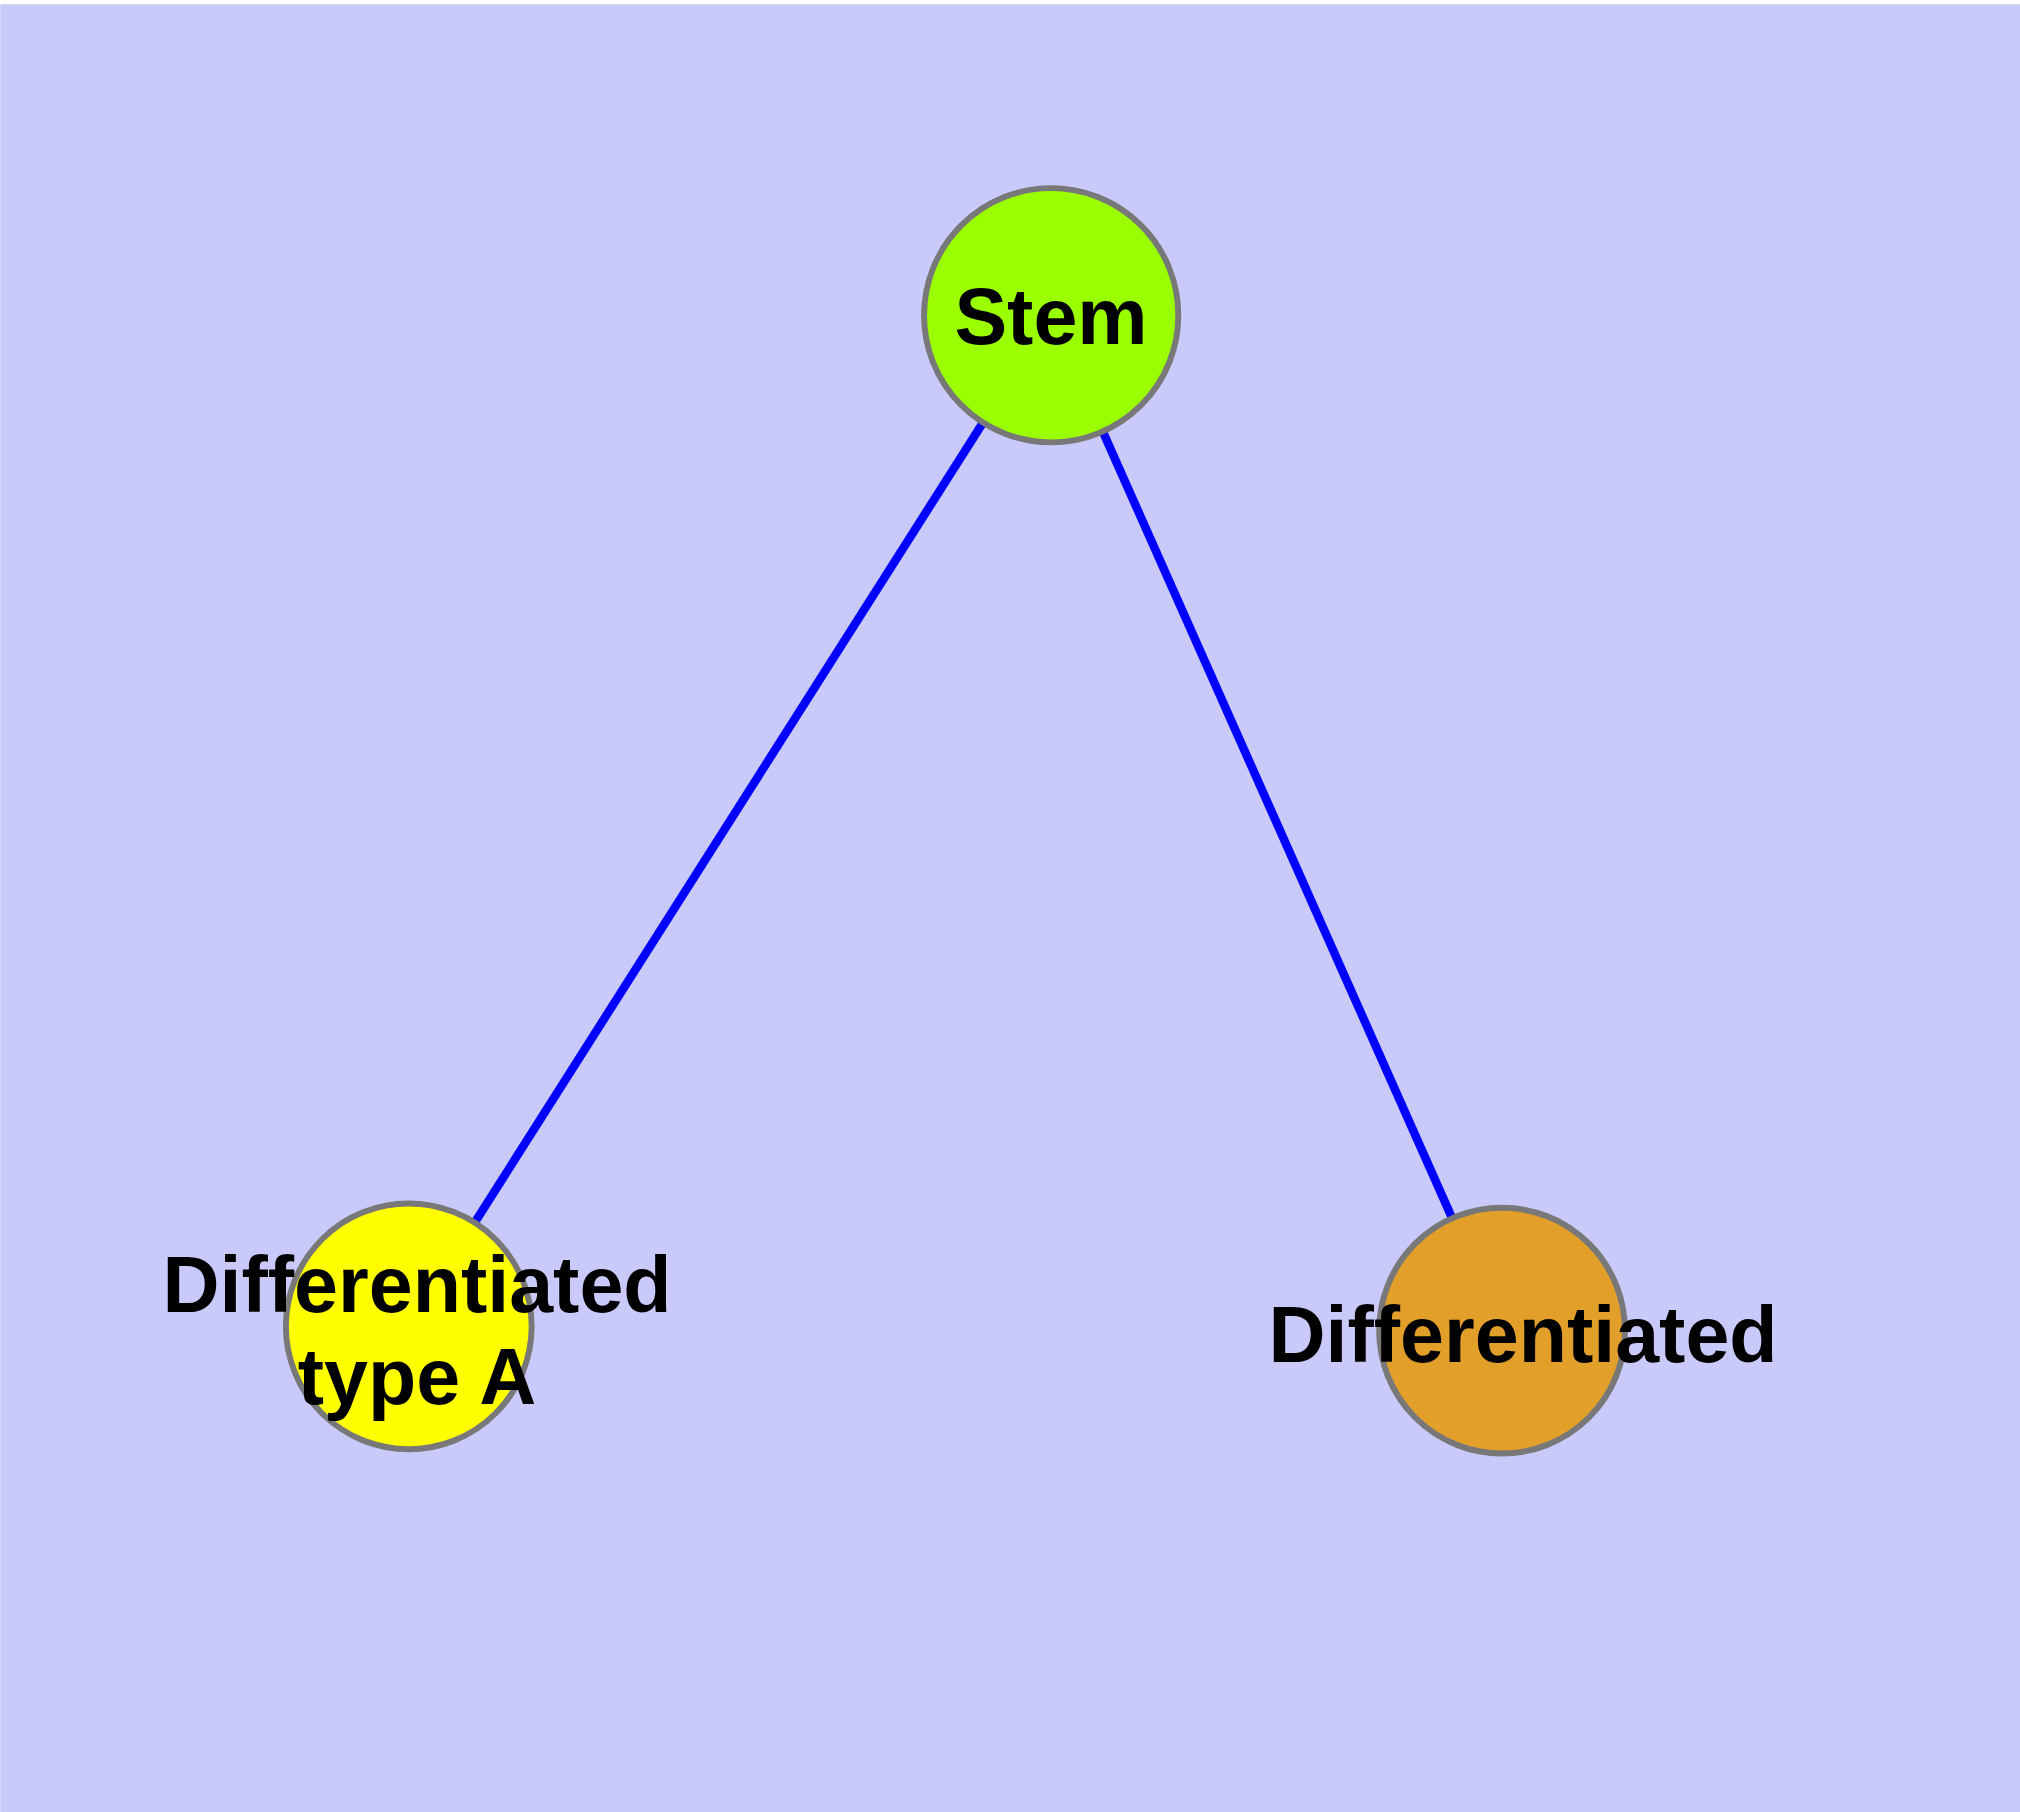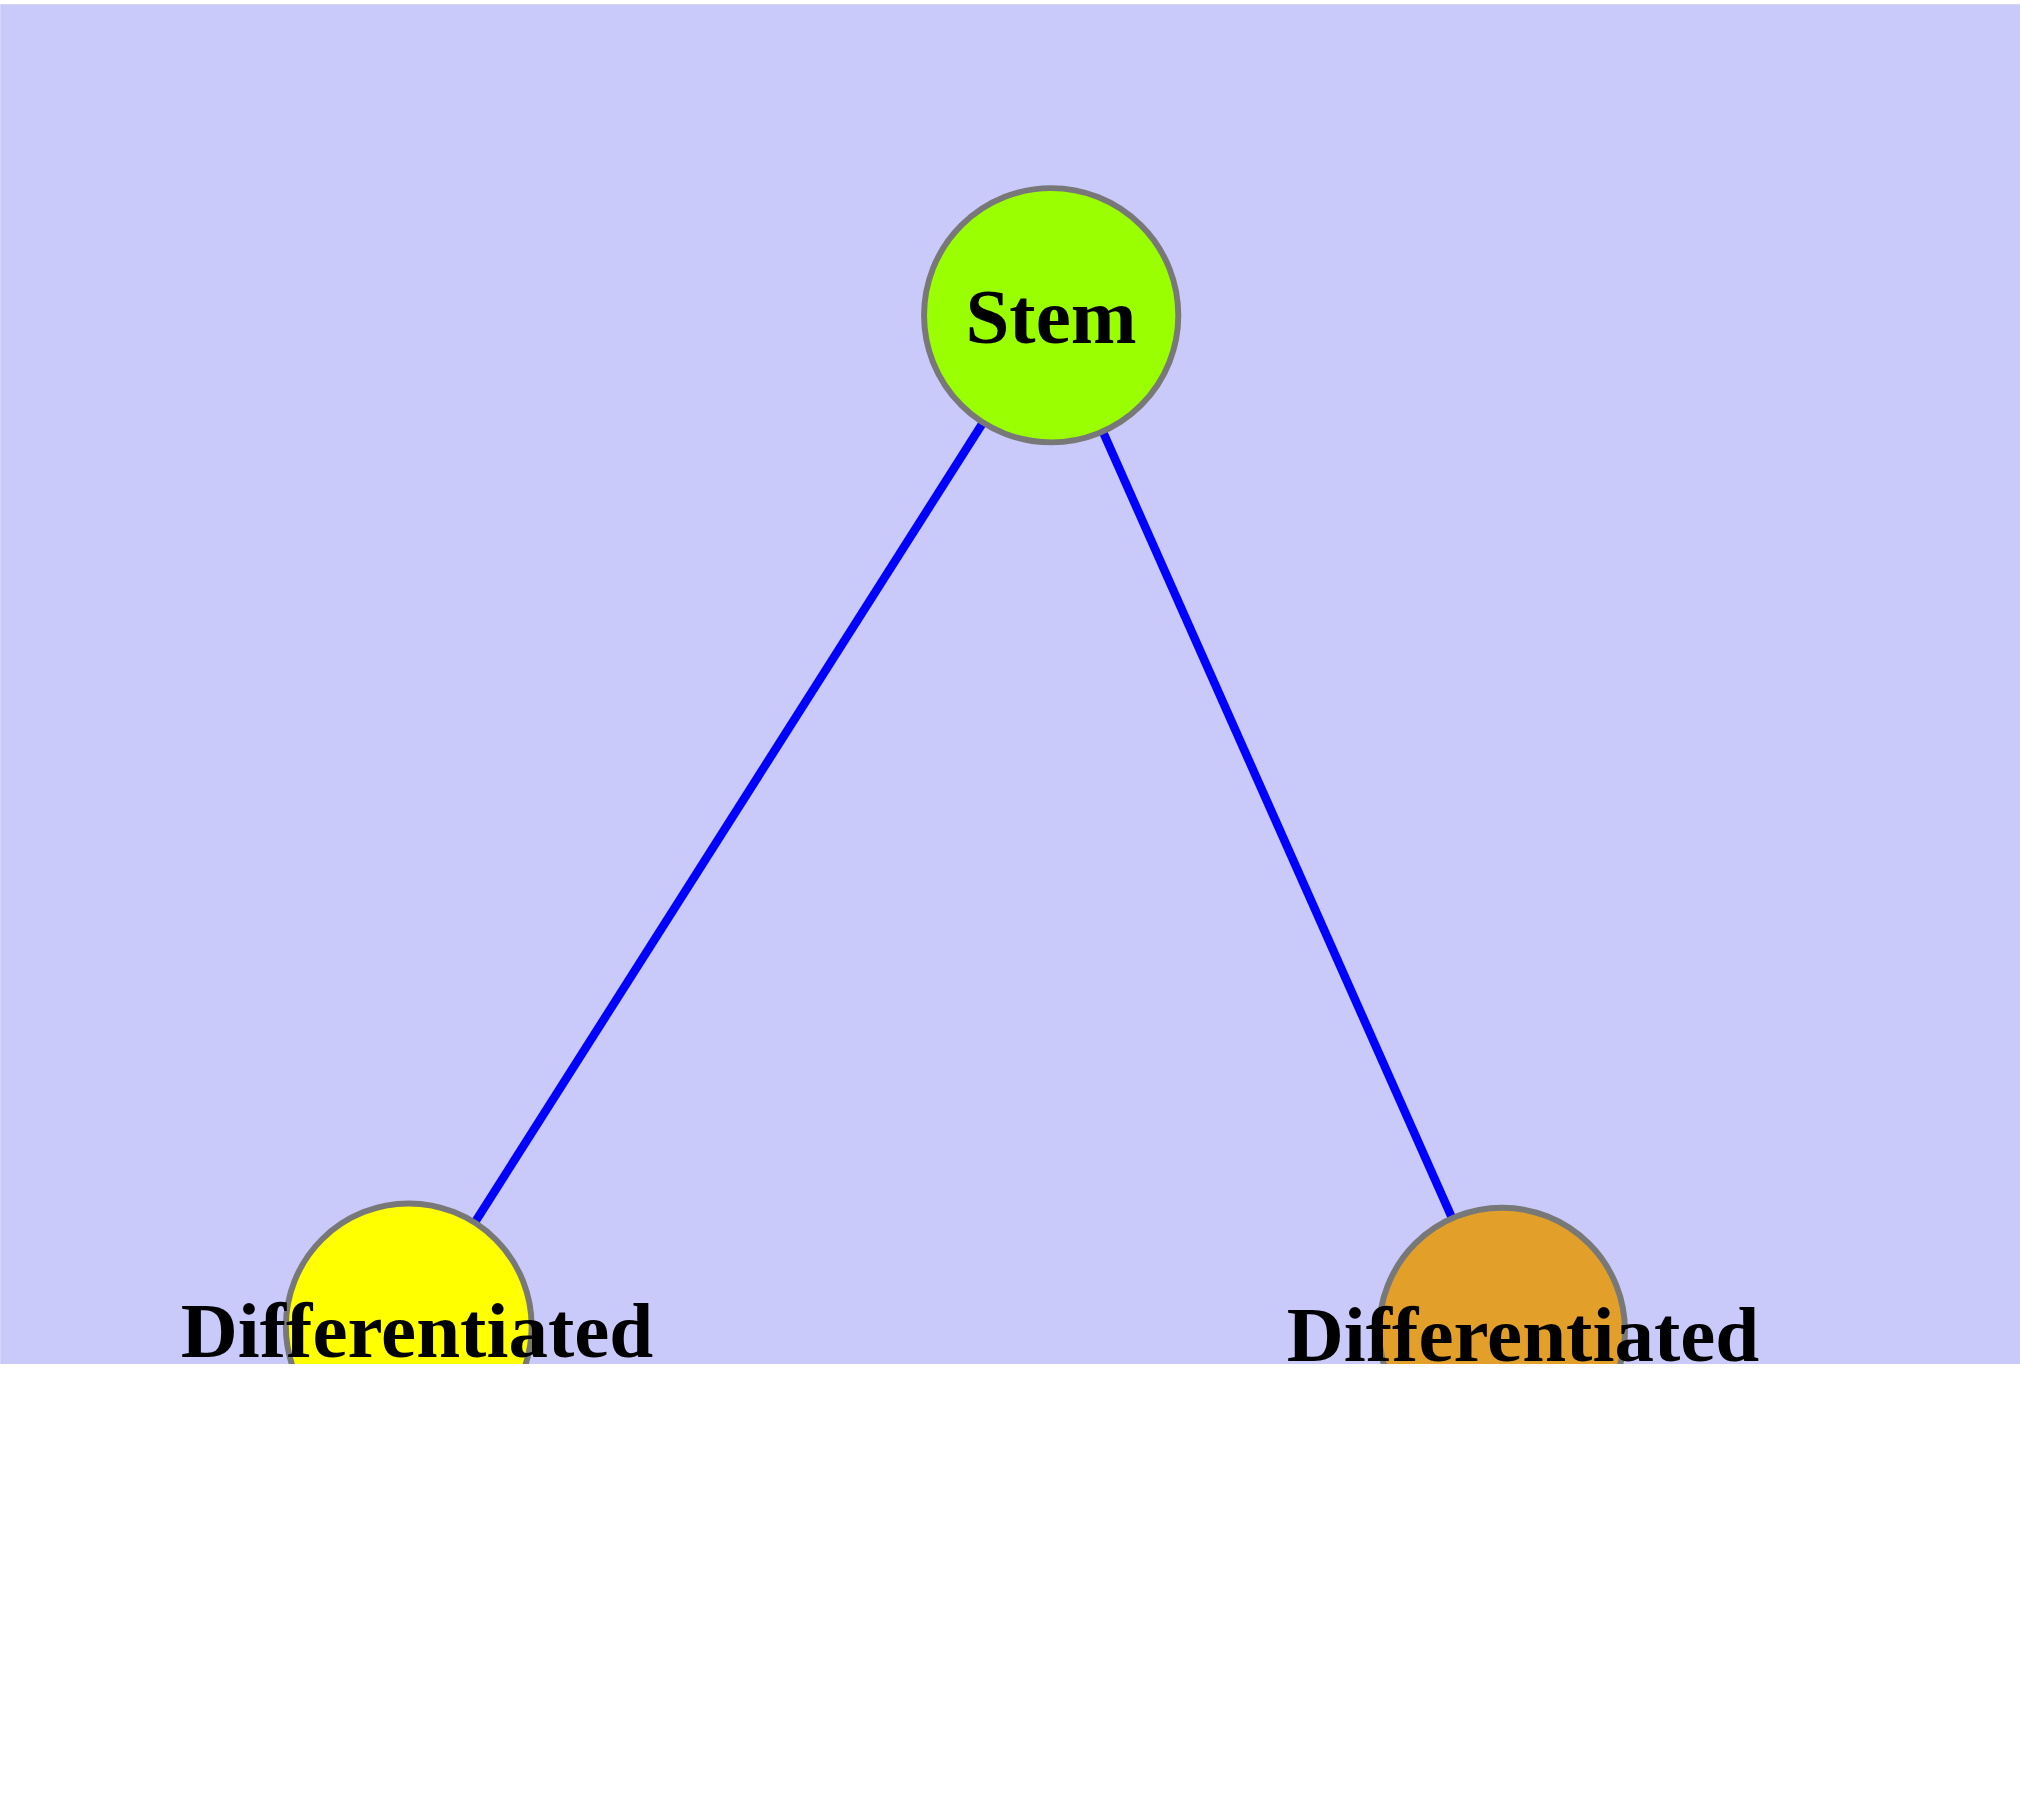--- a/index.html
+++ b/index.html
@@ -3,24 +3,24 @@
 <meta charset="utf-8">
 <style>
   html, body {
     margin: 0;
     padding: 0;
     background: #ffffff;
   }
   .canvas {
     position: relative;
     width: 2021px;
-    height: 1364px;
+    height: 1812px;
     background: #ffffff;
     overflow: hidden;
-    font-family: Liberation Serif, serif;
+    font-family: Liberation Sans, sans-serif;
   }
   .graph-svg {
     position: absolute;
     left: 0;
     top: 0;
     width: 2021px;
     height: 1812px;
     display: block;
   }
   .edge {
@@ -62,20 +62,21 @@
     <circle class="node" cx="482" cy="1565" r="145" fill="#FFFF00"></circle>
     <circle class="node" cx="1772" cy="1570" r="145" fill="#E2A02A"></circle>
   </svg>
 
   <div class="node-label" style="left:1051px; top:317px;">
     <span class="line">Stem</span>
   </div>
 
   <div class="node-label" style="left:417px; top:1331px;">
     <span class="line">Differentiated</span>
+    <span class="line">type A</span>
   </div>
 
   <div class="node-label" style="left:1523px; top:1335px;">
     <span class="line">Differentiated</span>
   </div>
 
 </div>
 
 
 </body></html>

